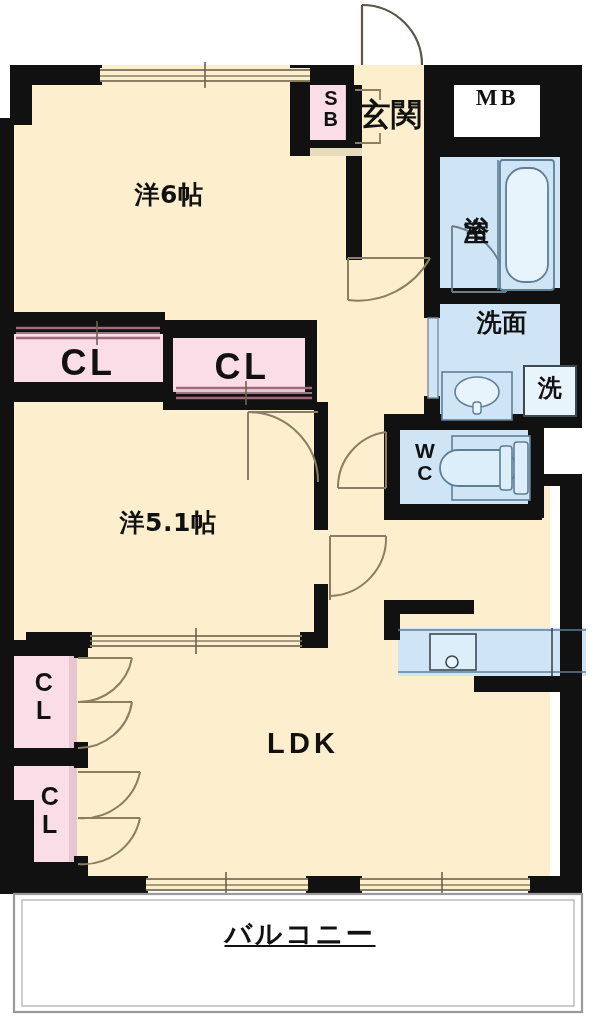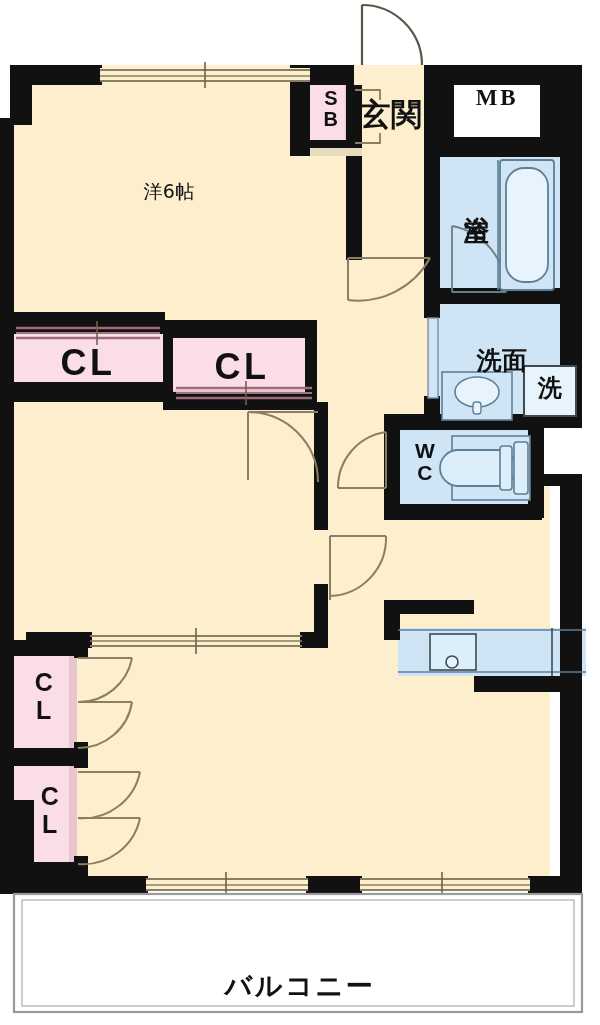--- a/index.html
+++ b/index.html
@@ -7,26 +7,26 @@
   #plan{position:relative;width:600px;height:1025px;background:#ffffff;overflow:hidden;}
   .svgwrap{position:absolute;left:0;top:0;width:600px;height:1025px;}
   .lbl{position:absolute;color:#111111;font-weight:700;letter-spacing:.02em;
        white-space:nowrap;line-height:1.05;text-align:center;}
   .lbl-jp{font-family:"DejaVu Sans","Liberation Sans",sans-serif;}
   .cl{font-size:36px;font-weight:700;letter-spacing:.10em;}
   .clv{font-size:25px;font-weight:700;line-height:1.12;}
   .sb{font-size:20px;font-weight:700;line-height:1.05;}
   .mb{font-size:23px;font-weight:700;letter-spacing:.12em;}
   .wc{font-size:21px;font-weight:700;line-height:1.05;}
-  .room{font-size:19px;font-weight:400;}
+  .room{font-size:25px;font-weight:700;}
   .ldk1{font-size:29px;font-weight:700;letter-spacing:.14em;}
   .ldk2{font-size:29px;font-weight:700;letter-spacing:.02em;}
   .genkan{font-size:31px;font-weight:700;}
   .yokushitsu{font-size:25px;font-weight:700;line-height:1.12;}
-  .senmen{font-size:25px;font-weight:700;letter-spacing:.02em;margin-top:38px;}
+  .senmen{font-size:25px;font-weight:700;letter-spacing:.02em;}
   .sen{font-size:24px;font-weight:700;}
   .balcony{font-size:27px;font-weight:700;letter-spacing:.10em;}
 </style>
 </head>
 <body>
 
 <div id="plan">
 
   <svg class="svgwrap" viewBox="0 0 600 1025">
 
@@ -251,21 +251,23 @@
       <line x1="552" y1="628" x2="552" y2="676" stroke="#3d4a52" stroke-width="1.6"></line>
     </g>
 
     <rect x="14" y="894" width="568" height="118" fill="#ffffff" stroke="#9a9a9a" stroke-width="2.2"></rect>
     <rect x="22" y="900" width="552" height="106" fill="none" stroke="#b8b8b8" stroke-width="1.4"></rect>
 
   </svg>
 
   <div class="lbl lbl-jp room" style="left:104px;top:182px;width:130px;">洋6帖</div>
 
-
+  <div class="lbl lbl-jp room" style="left:78px;top:510px;width:180px;">洋5.1帖</div>
+
+  <div class="lbl ldk1" style="left:238px;top:728px;width:130px;">LDK</div>
 
   <div class="lbl lbl-jp genkan" style="left:358px;top:98px;width:66px;">玄関</div>
 
   <div class="lbl lbl-jp yokushitsu" style="left:456px;top:176px;width:40px;">
     <span style="writing-mode:vertical-rl;text-orientation:upright;display:inline-block;">浴室</span>
   </div>
 
   <div class="lbl lbl-jp senmen" style="left:462px;top:310px;width:80px;">洗面</div>
 
   <div class="lbl lbl-jp sen" style="left:530px;top:376px;width:40px;">洗</div>
@@ -289,15 +291,15 @@
   <div class="lbl clv" style="left:22px;top:668px;width:44px;">
     <div>C</div>
     <div>L</div>
   </div>
 
   <div class="lbl clv" style="left:28px;top:782px;width:44px;">
     <div>C</div>
     <div>L</div>
   </div>
 
-  <div class="lbl lbl-jp balcony" style="left:180px;top:972px;width:240px;">バルコニー</div>
+  <div class="lbl lbl-jp balcony" style="left:180px;top:920px;width:240px;text-decoration:underline;">バルコニー</div>
 
 </div>
 
 </body></html>

